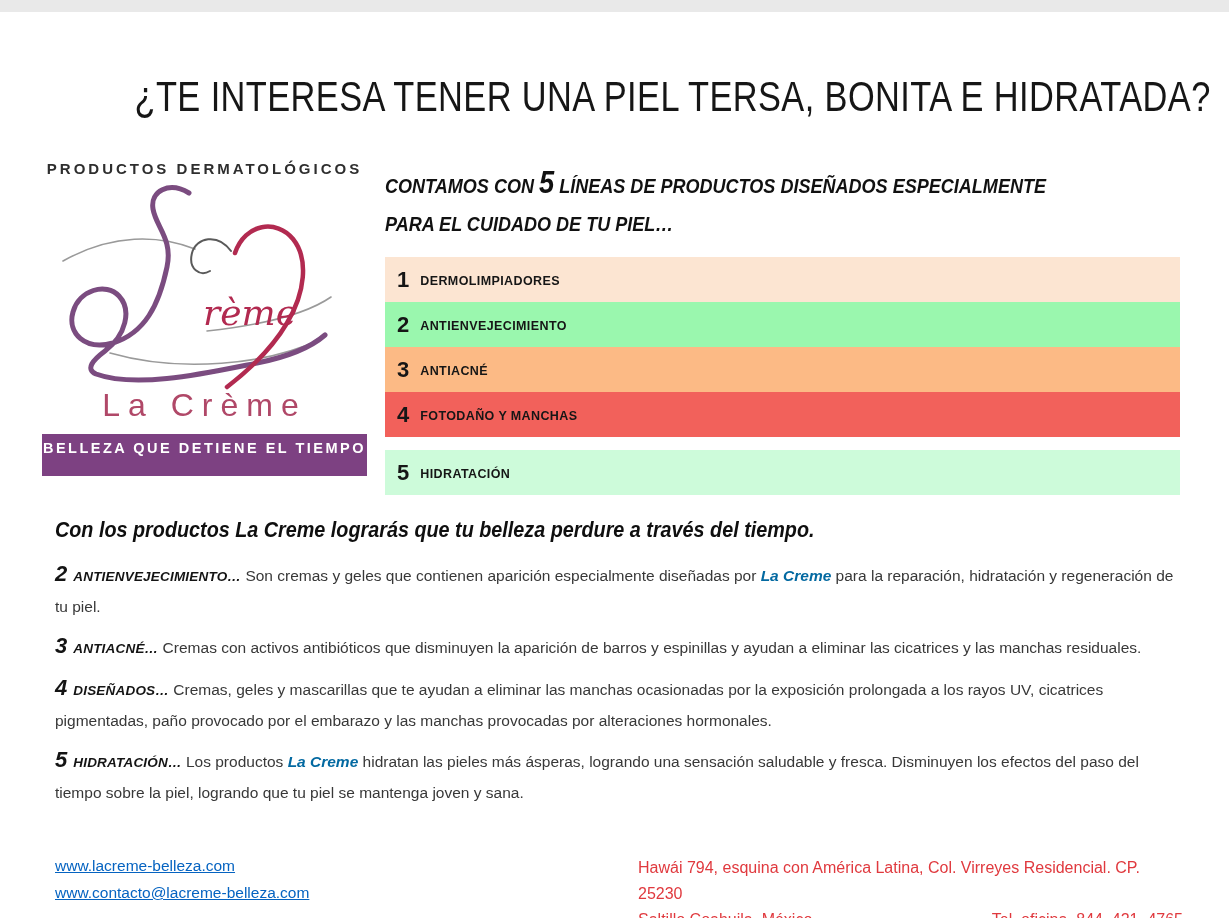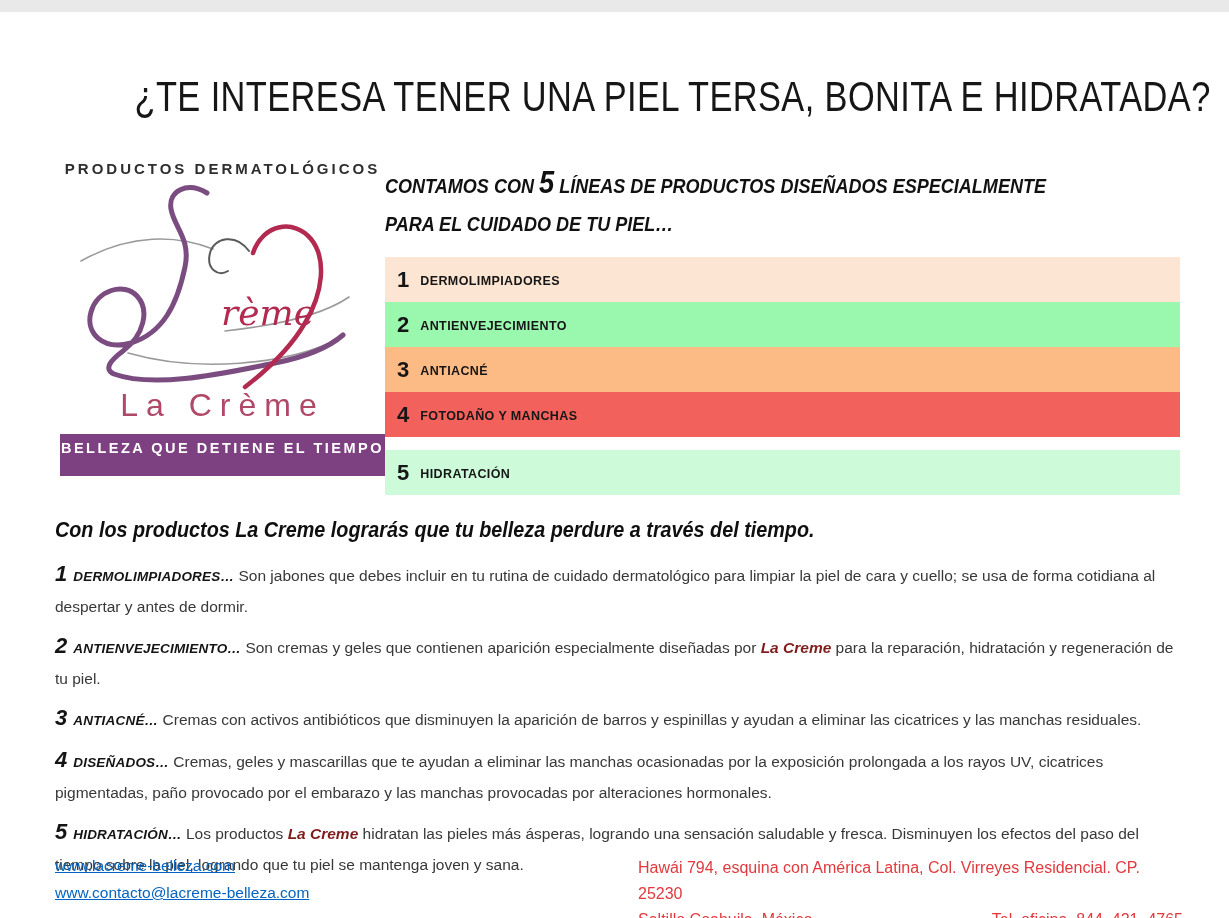--- a/index.html
+++ b/index.html
@@ -11,21 +11,21 @@
 
   
   .title-wrap { position:absolute; top:60px; left:0; width:100%; text-align:center; }
   .title {
     display:inline-block; font-size:43px; font-weight:400; color:#161616;
     transform:scaleX(0.80); transform-origin:center; white-space:nowrap;
     letter-spacing:0.5px;
   }
 
   
-  .logo-col { position:absolute; left:60px; top:148px; width:325px; text-align:center; }
+  .logo-col { position:absolute; left:42px; top:148px; width:325px; text-align:center; }
   .logo-tagline { font-size:15px; font-weight:bold; color:#2e2e2e; letter-spacing:3px; white-space:nowrap; }
   .logo-art { margin:4px auto 0; display:block; }
   .logo-name { font-size:32px; letter-spacing:8px; margin-top:-14px; white-space:nowrap; }
   .logo-banner {
     margin-top:10px; padding:6px 0 20px; color:#ffffff;
     font-size:14.5px; font-weight:bold; letter-spacing:2.5px; white-space:nowrap;
   }
 
   
   .right-col { position:absolute; left:385px; top:152px; width:795px; }
@@ -49,21 +49,21 @@
     position:absolute; left:55px; top:506px; width:1239px;
     font-style:italic; font-weight:bold; font-size:21.5px; color:#0f0f0f;
     transform:scaleX(0.92); transform-origin:top left; white-space:nowrap;
   }
 
   
   .paras { position:absolute; left:55px; top:547px; width:1128px; }
   .para { font-size:15.5px; color:#383838; line-height:30px; margin-bottom:9px; }
   .p-num { font-style:italic; font-weight:bold; font-size:22px; color:#141414; margin-right:6px; }
   .p-label { font-style:italic; font-weight:bold; font-size:13.5px; color:#141414; letter-spacing:0.2px; }
-  .p-em { font-style:italic; font-weight:bold; color:#7f1d1d; }
+  .p-em { font-style:italic; font-weight:bold; color:#0369a1; }
 
   
   .footer { position:absolute; left:55px; top:843px; width:1128px; display:flex; justify-content:space-between; }
   .footer-links { display:flex; flex-direction:column; gap:5px; font-size:15.5px; line-height:22px; }
   .footer-links a { text-decoration:underline; }
   .footer-address { width:545px; font-size:16px; line-height:26px; }
   .addr-row2 { display:flex; justify-content:space-between; }
 </style>
 </head>
 <body>
@@ -134,21 +134,20 @@
       <div class="bar gap-before" style="background-color: rgb(205, 251, 218);">
         <span class="bar-num">5</span>
         <span class="bar-label">HIDRATACIÓN</span>
       </div>
     </div>
   </div>
 
   <div class="mid-headline">Con los productos La Creme lograrás que tu belleza perdure a través del tiempo.</div>
 
   <div class="paras">
-    <p class="para"><span class="p-num">1</span><span class="p-label">DERMOLIMPIADORES…</span><span> Son jabones que debes incluir en tu rutina de cuidado dermatológico para limpiar la piel de cara y cuello; se usa de forma cotidiana al despertar y antes de dormir.</span><span class="p-em"></span><span></span></p>
     <p class="para"><span class="p-num">2</span><span class="p-label">ANTIENVEJECIMIENTO…</span><span> Son cremas y geles que contienen aparición especialmente diseñadas por </span><span class="p-em">La Creme</span><span> para la reparación, hidratación y regeneración de tu piel.</span></p>
     <p class="para"><span class="p-num">3</span><span class="p-label">ANTIACNÉ…</span><span> Cremas con activos antibióticos que disminuyen la aparición de barros y espinillas y ayudan a eliminar las cicatrices y las manchas residuales.</span><span class="p-em"></span><span></span></p>
     <p class="para"><span class="p-num">4</span><span class="p-label">DISEÑADOS…</span><span> Cremas, geles y mascarillas que te ayudan a eliminar las manchas ocasionadas por la exposición prolongada a los rayos UV, cicatrices pigmentadas, paño provocado por el embarazo y las manchas provocadas por alteraciones hormonales.</span><span class="p-em"></span><span></span></p>
     <p class="para"><span class="p-num">5</span><span class="p-label">HIDRATACIÓN…</span><span> Los productos </span><span class="p-em">La Creme</span><span> hidratan las pieles más ásperas, logrando una sensación saludable y fresca. Disminuyen los efectos del paso del tiempo sobre la piel, logrando que tu piel se mantenga joven y sana.</span></p>
   </div>
 
   <div class="footer">
     <div class="footer-links">
       <a href="#" style="color: rgb(5, 99, 193);">www.lacreme-belleza.com</a>
       <a href="#" style="color: rgb(5, 99, 193); text-decoration: underline;">www.contacto@lacreme-belleza.com</a>

